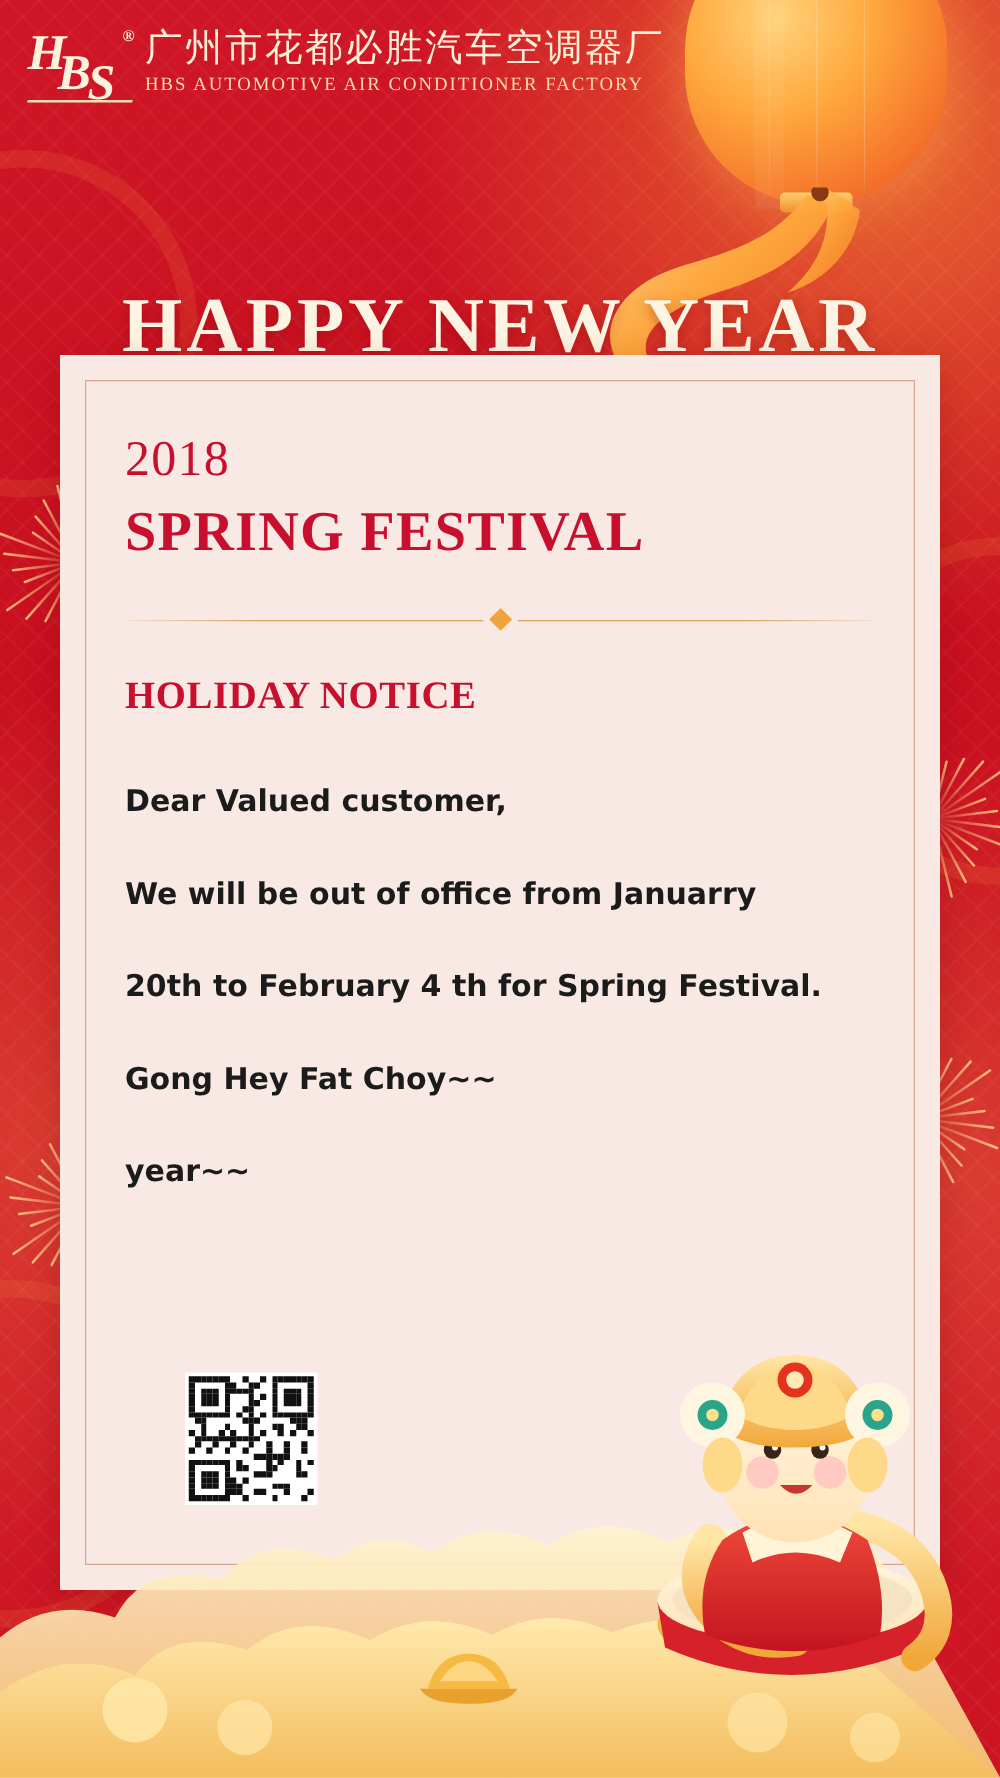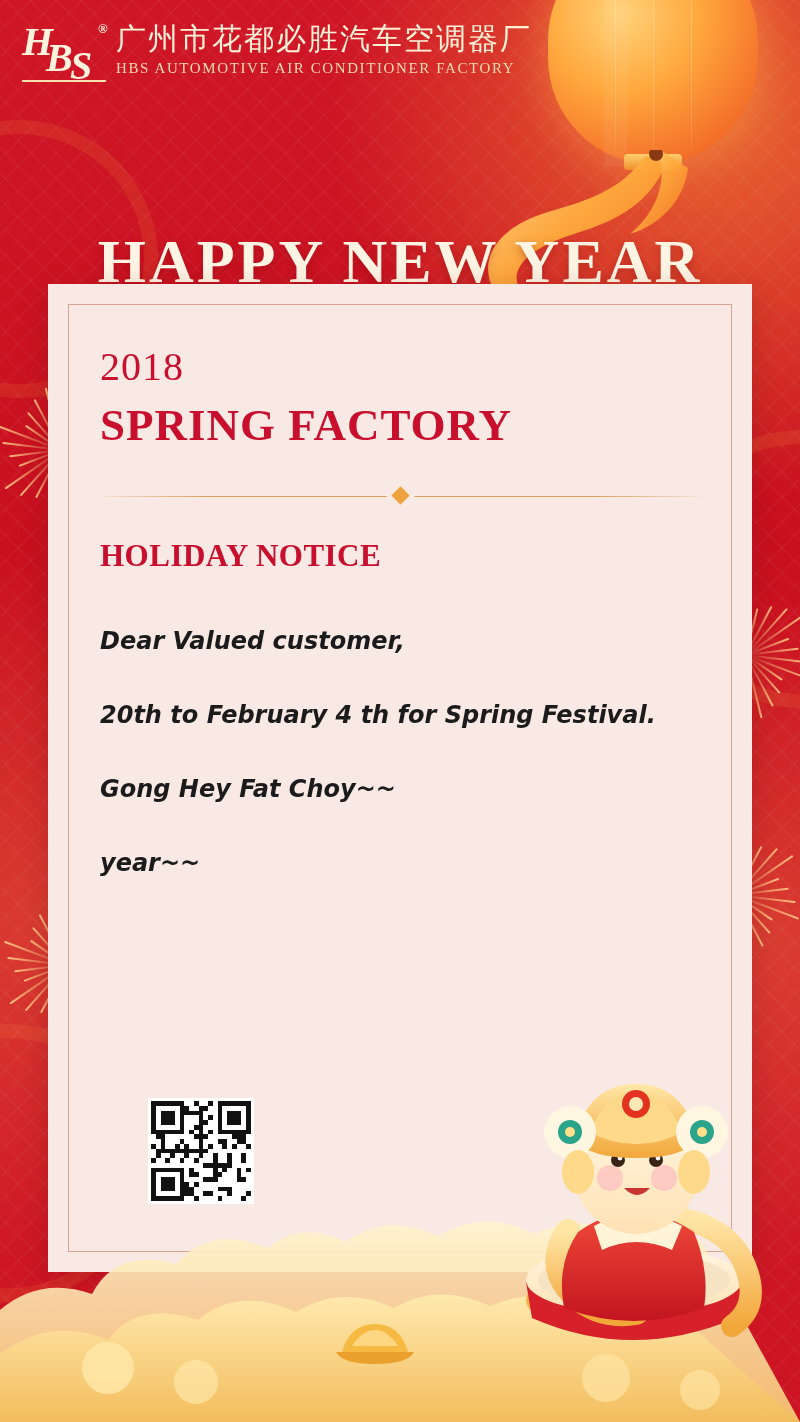--- a/index.html
+++ b/index.html
@@ -267,21 +267,20 @@
     color: #c8102e;
     letter-spacing: 0.5px;
   }
   .body-text {
     margin-top: 30px;
     color: #1b1b1b;
     font-family: "DejaVu Sans", sans-serif;
     font-weight: bold;
     font-size: 24px;
     line-height: 74px;
-    font-style: italic;
   }
   .body-text p {
     margin: 0;
     text-align: justify;
     text-justify: inter-word;
   }
   .body-text p.nojustify { text-align: left; }
 
   
   .qr {
@@ -491,31 +490,32 @@
       <div class="logo-en">HBS AUTOMOTIVE AIR CONDITIONER FACTORY</div>
     </div>
   </div>
 
   <div class="main-title">HAPPY NEW YEAR</div>
 
   <div class="card">
     <div class="card-inner-border"></div>
     <div class="card-content">
       <div class="year">2018</div>
-      <div class="festival">SPRING FACTORY</div>
+      <div class="festival">SPRING FESTIVAL</div>
 
       <div class="divider">
         <div class="line"></div>
         <div class="diamond"></div>
       </div>
 
       <div class="notice-title">HOLIDAY NOTICE</div>
 
       <div class="body-text">
         <p class="nojustify">Dear Valued customer,</p>
+        <p>We will be out of office from Januarry</p>
         <p class="nojustify">20th to February 4 th for Spring Festival.</p>
         <p class="nojustify">Gong Hey Fat Choy~~</p>
         <p class="nojustify">year~~</p>
       </div>
     </div>
 
     <div class="qr">
       <div class="qr-grid" id="qrGrid">
           <i class="on"></i>
           <i class="on"></i>

